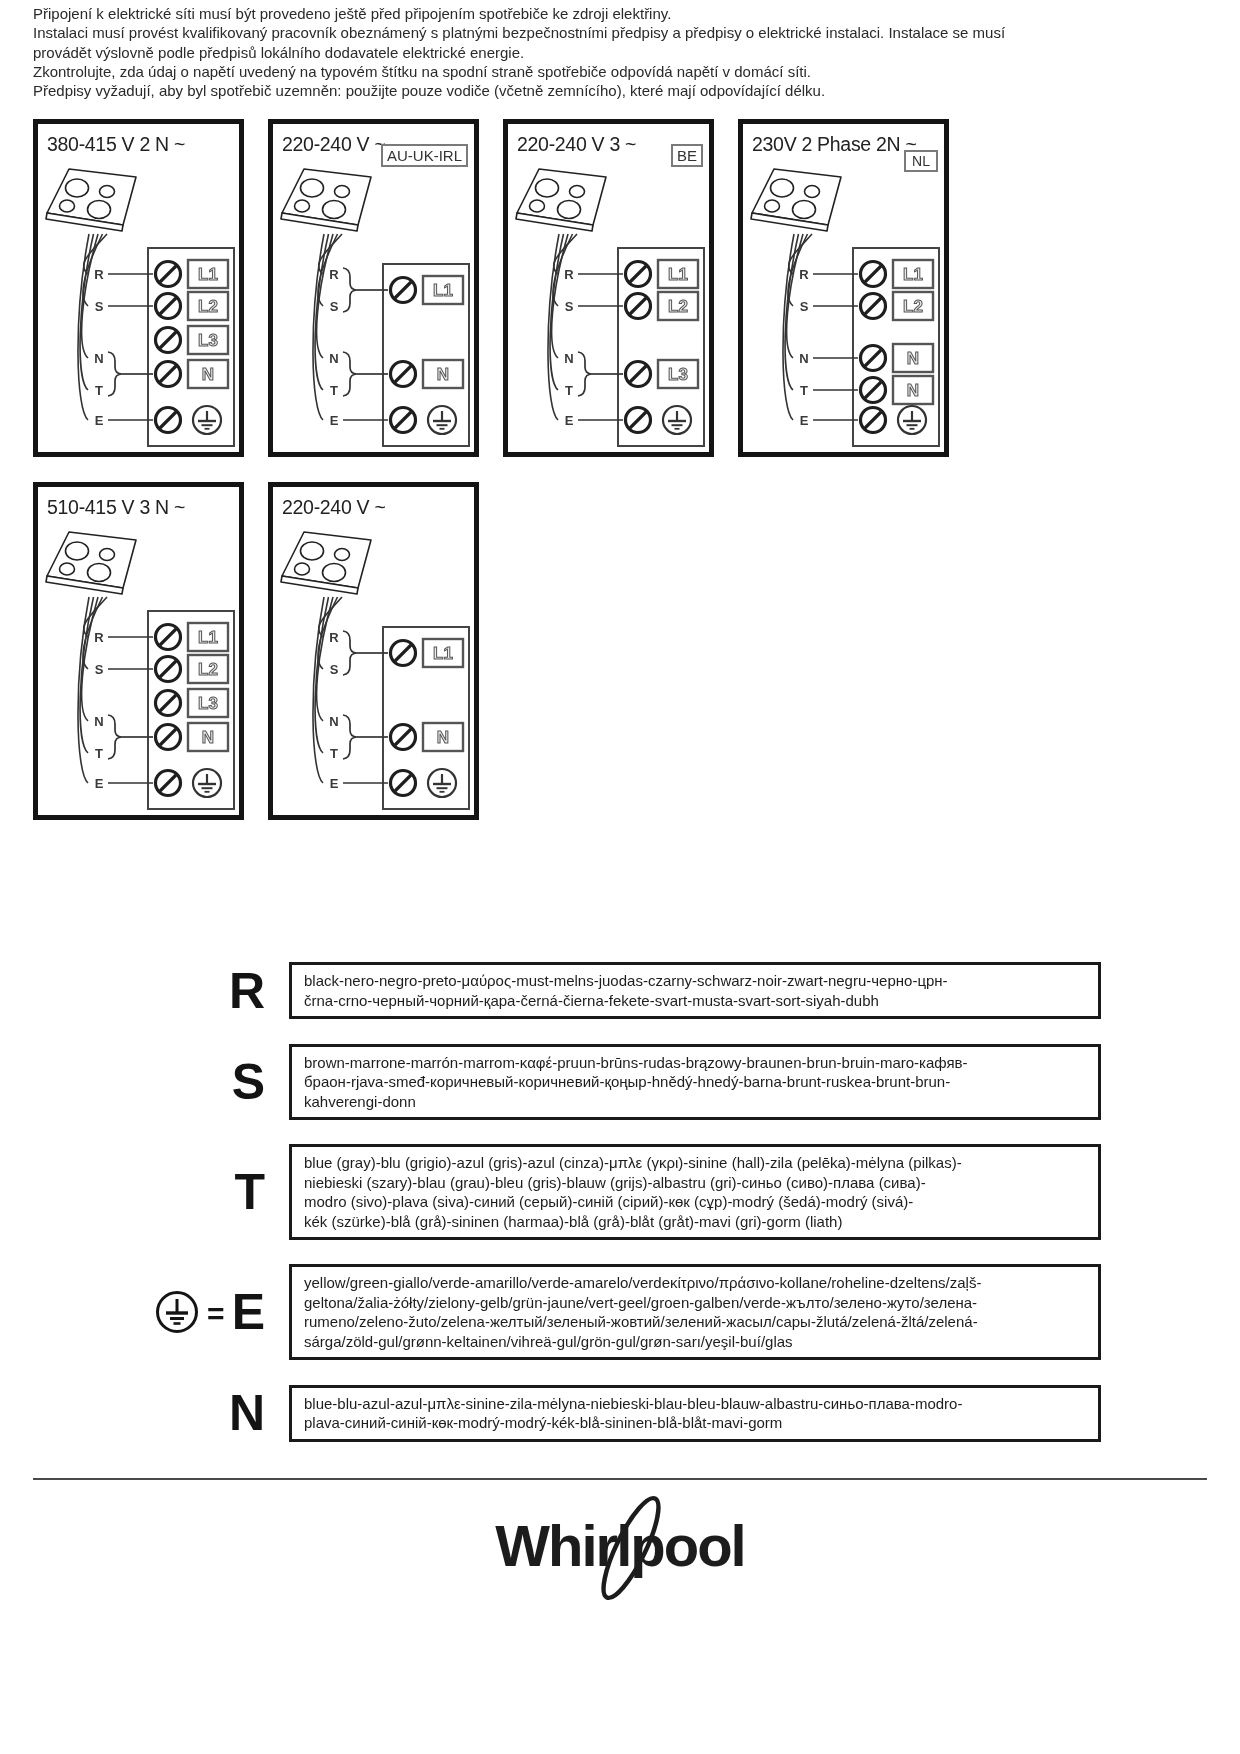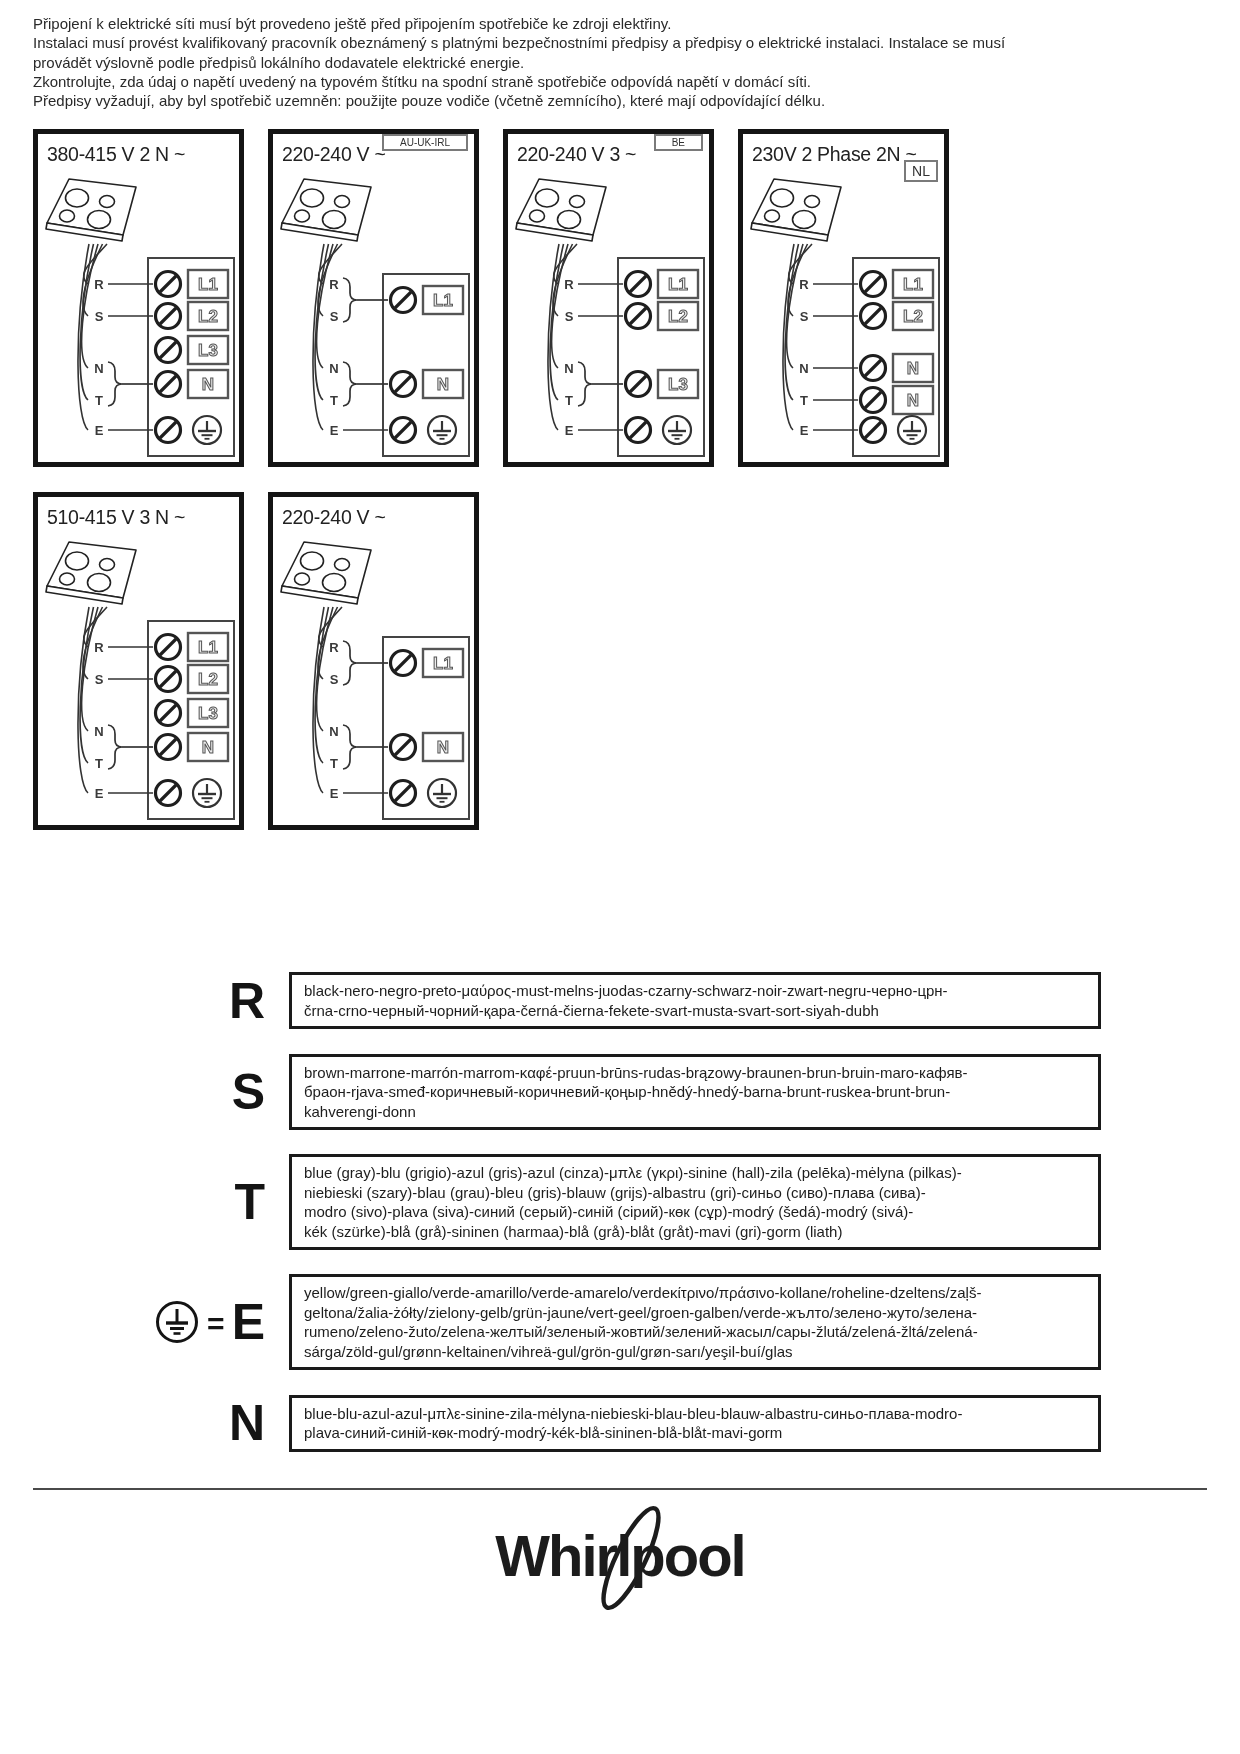--- a/index.html
+++ b/index.html
@@ -9,42 +9,42 @@
     font-family:"Liberation Sans","DejaVu Sans",sans-serif;color:#1a1a1a;
   }
   .title-block{width:1030px;}
   .rule-thick{height:4px;background:#1a1a1a;border:none;margin:0;}
   .rule-top{margin-top:43px;}
   h1.page-title{
     font-size:27px;font-weight:800;letter-spacing:-0.5px;
     margin:15px 0 11px 0;color:#111;
   }
   .intro{
-    margin-top:14px;width:1100px;
+    margin-top:4px;width:1100px;
     font-size:15px;line-height:1.29;color:#2a2a2a;
     white-space:pre-line;
   }
   .diagram-grid{
     margin-top:18px;
     display:grid;grid-template-columns:repeat(4,211px);
     column-gap:24px;row-gap:25px;
   }
   .diagram{
     width:211px;height:338px;box-sizing:border-box;
     border:5px solid #141414;background:#fff;position:relative;
   }
   .diagram-header{height:38px;position:relative;}
   .diagram-title{
     position:absolute;left:9px;top:9px;
     font-size:19.5px;color:#222;letter-spacing:-0.3px;white-space:nowrap;
   }
   .badge{
-    position:absolute;right:6px;top:0;
+    position:absolute;right:6px;top:20px;
     border:2px solid #7a7a7a;color:#333;
-    font-size:10px;padding:1px 16px;white-space:nowrap;
+    font-size:15px;padding:1px 4px;white-space:nowrap;
   }
   .badge:empty{display:none;}
   .badge-below{top:26px;font-size:14px;padding:1px 6px;}
   .diagram-art{position:absolute;left:0;top:38px;width:201px;height:288px;}
   .legend{margin-top:142px;margin-left:60px;}
   .legend-row{display:flex;align-items:center;margin-bottom:24px;}
   .legend-sym{
     width:196px;box-sizing:border-box;padding-right:24px;
     display:flex;align-items:center;justify-content:flex-end;gap:7px;
     font-size:50px;font-weight:800;color:#141414;

